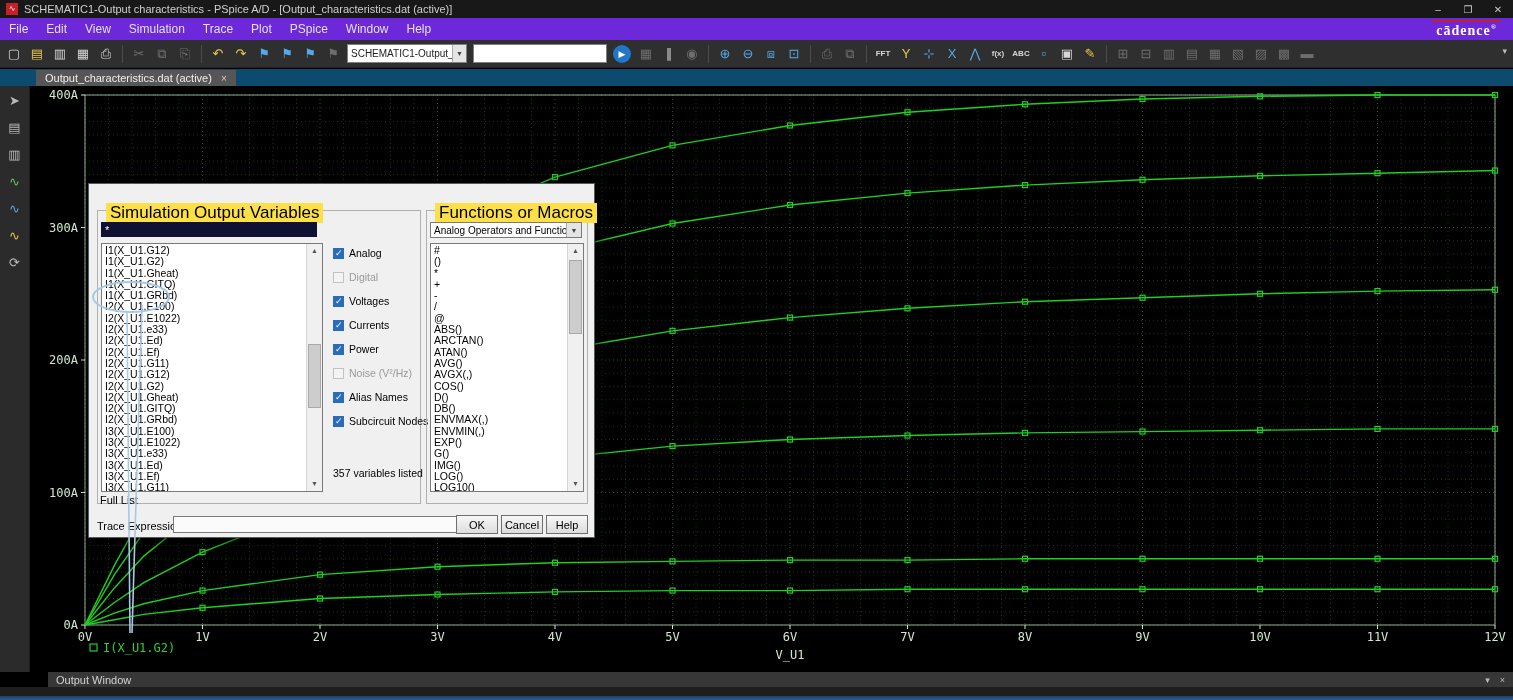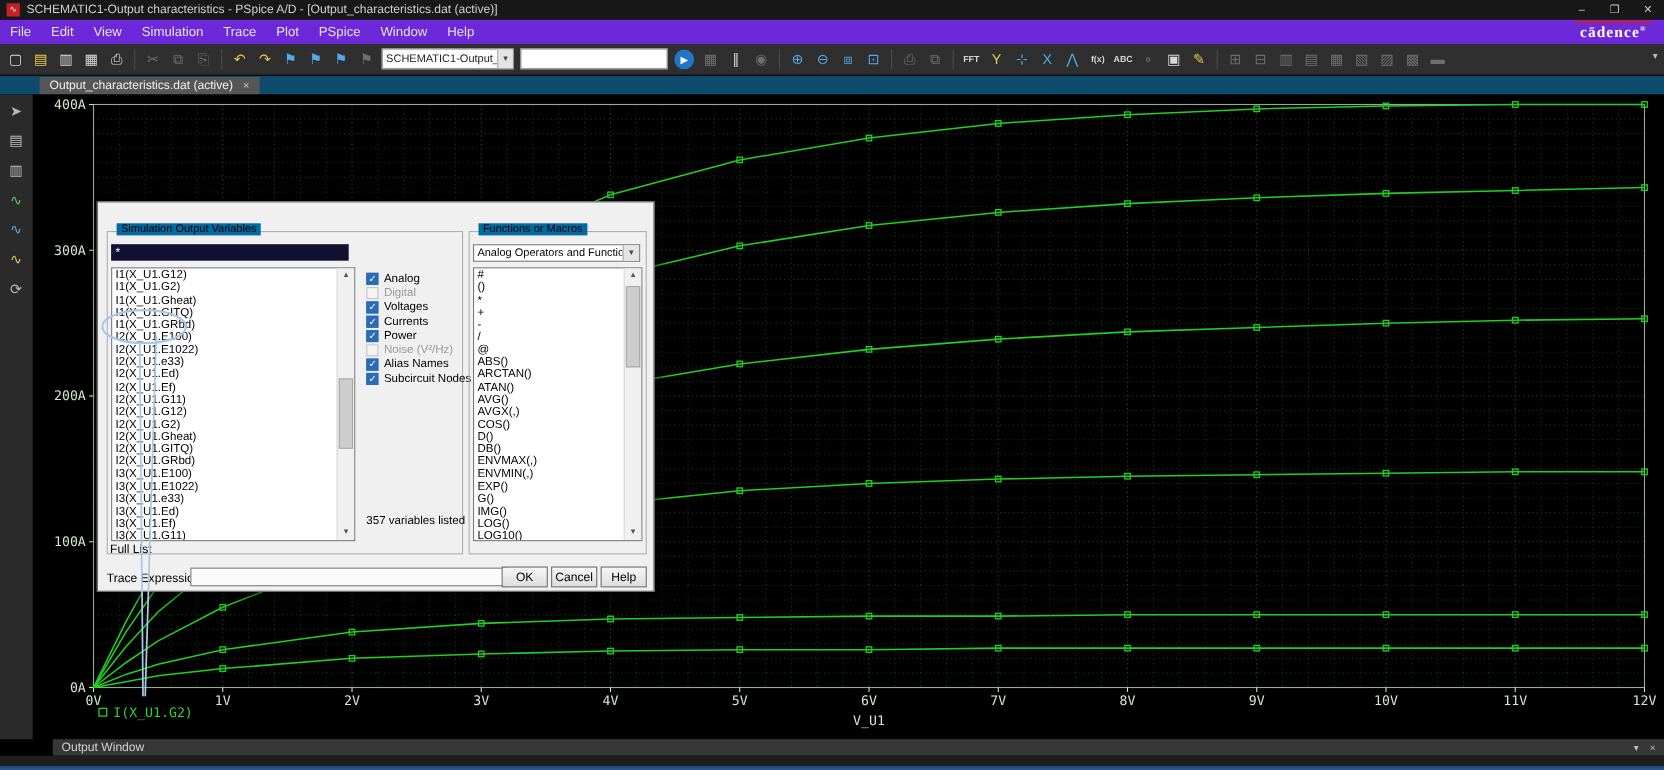--- a/index.html
+++ b/index.html
@@ -51,36 +51,36 @@
   .tx,.xl{text-anchor:middle;}
   .ty{text-anchor:end;}
   .lg{fill:#2bd42b;}
   .trace{fill:none;stroke:#21cf21;stroke-width:1.4;}
   .marker{fill:none;stroke:#21cf21;stroke-width:1.2;}
 
   
   .dialog{position:absolute;left:88px;top:97px;width:505px;height:353px;background:#f0f0f0;border:1px solid #5a5a5a;box-shadow:4px 4px 12px rgba(0,0,0,.55);font-size:11px;color:#000;z-index:20;}
   .dlg-title{height:20px;display:flex;align-items:center;padding:0 8px;font-size:12px;}
   .group{position:absolute;border:1px solid #b0b0b0;}
-  .group-label{position:absolute;top:-8px;left:8px;background:#0369a1;padding:0 4px;font-size:10px;white-space:nowrap;}
+  .group-label{position:absolute;top:-8px;left:8px;background:#fde047;padding:0 4px;font-size:17px;white-space:nowrap;}
   .grp-vars{left:8px;top:26px;width:322px;height:292px;}
   .grp-fn{left:337px;top:26px;width:160px;height:292px;}
   .flt{position:absolute;left:12px;top:38px;width:208px;height:15px;background:#101033;color:#fff;display:flex;align-items:center;padding:0 4px;font-size:11px;}
   .listbox{position:absolute;background:#fff;border:1px solid #7a7a7a;overflow:hidden;font-size:10.5px;line-height:11.3px;}
   .lb-vars{left:12px;top:59px;width:220px;height:247px;}
   .lb-fn{left:341px;top:59px;width:152px;height:247px;}
   .lb-inner{position:absolute;left:0;top:1px;right:15px;bottom:0;overflow:hidden;}
   .lb-item{padding-left:3px;white-space:nowrap;}
   .sb{position:absolute;right:0;top:0;width:15px;height:100%;background:#f0f0f0;border-left:1px solid #d6d6d6;}
   .sb-btn{height:14px;display:flex;align-items:center;justify-content:center;font-size:7px;color:#555;background:#f0f0f0;}
   .sb-btn.down{position:absolute;bottom:0;left:0;right:0;}
   .sb-thumb{position:absolute;left:1px;right:1px;background:#cdcdcd;border:1px solid #a8a8a8;}
   .thumb-vars{top:100px;height:62px;}
   .thumb-fn{top:16px;height:72px;}
-  .cb-col{position:absolute;left:244px;top:63px;width:86px;display:flex;flex-direction:column;gap:1px;}
+  .cb-col{position:absolute;left:244px;top:63px;width:86px;display:flex;flex-direction:column;gap:12px;}
   .cb-row{display:flex;align-items:center;gap:5px;height:12px;font-size:10.5px;white-space:nowrap;}
   .cb-box{width:11px;height:11px;border:1px solid #8a8a8a;background:#fff;position:relative;flex:none;box-sizing:border-box;}
   .cb-row[data-checked="true"] .cb-box{background:#2b6cb8;border-color:#2b6cb8;}
   .cb-row[data-checked="true"] .cb-box::after{content:"✓";position:absolute;left:1px;top:-1px;color:#fff;font-size:9px;}
   .cb-row[data-enabled="false"] .cb-label{color:#9a9a9a;}
   .cb-row[data-enabled="false"] .cb-box{border-color:#c2c2c2;background:#f4f4f4;}
   .var-count{position:absolute;left:244px;top:283px;font-size:10.5px;}
   .full-list{position:absolute;left:11px;top:310px;font-size:11px;}
   .fn-combo{position:absolute;left:341px;top:38px;width:152px;height:16px;background:#fff;border:1px solid #7a7a7a;display:flex;align-items:center;font-size:10px;box-sizing:border-box;}
   .fn-combo .val{padding-left:3px;flex:1;white-space:nowrap;overflow:hidden;}

